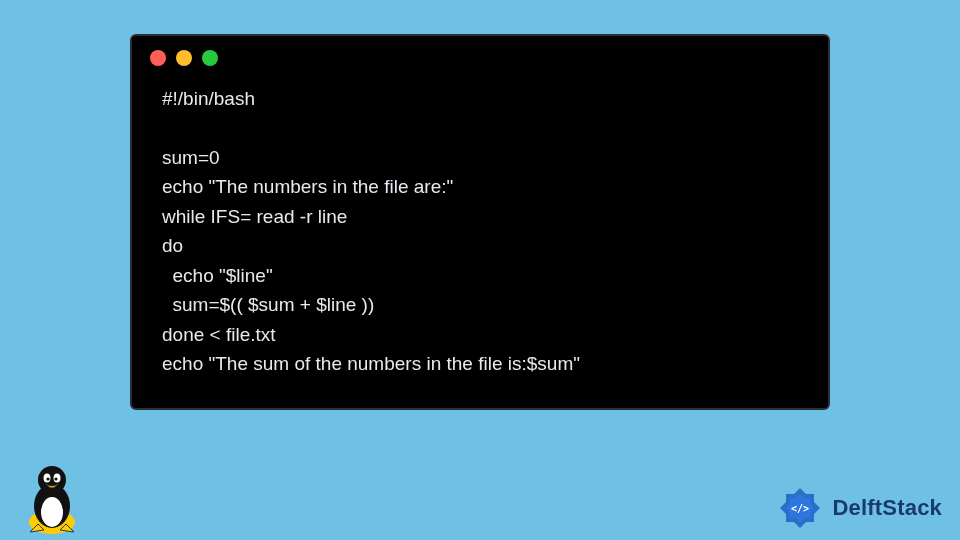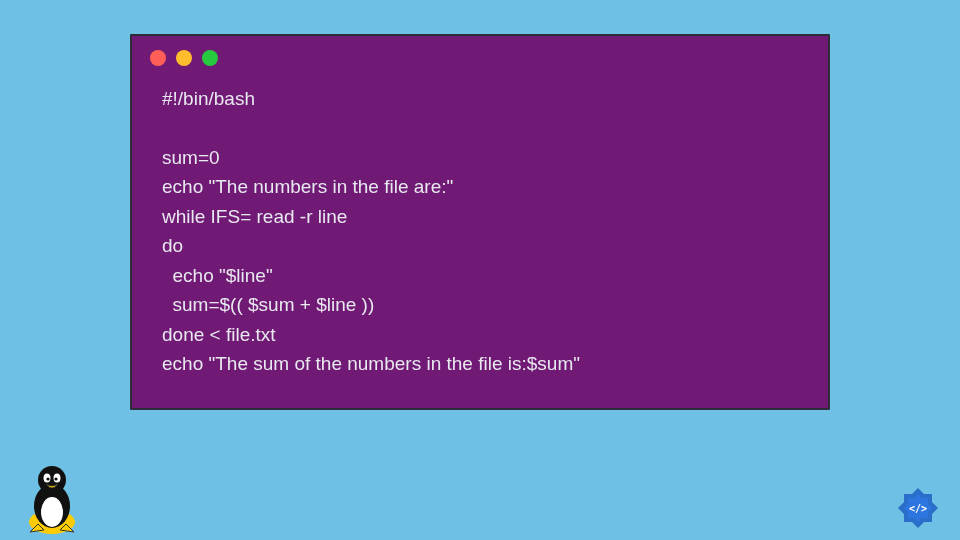--- a/index.html
+++ b/index.html
@@ -9,23 +9,23 @@
     background: #6ec1e4;
     font-family: Arial, Helvetica, sans-serif;
     position: relative;
     overflow: hidden;
   }
   .code-window {
     position: absolute;
     left: 130px;
     top: 34px;
     width: 700px;
-    background: #701a75;
+    background: #000000;
     border: 2px solid #2d2d3a;
-    border-radius: 1px;
+    border-radius: 6px;
     padding-bottom: 20px;
   }
   .titlebar {
     display: flex;
     align-items: center;
     gap: 10px;
     padding: 14px 18px 8px 18px;
   }
   .dot {
     width: 16px;
@@ -108,13 +108,14 @@
 <div class="brand">
   <div class="brand-logo">
     <svg viewBox="0 0 48 48">
       <g transform="translate(24,24)">
         <polygon points="0,-20 6,-14 14,-14 14,-6 20,0 14,6 14,14 6,14 0,20 -6,14 -14,14 -14,6 -20,0 -14,-6 -14,-14 -6,-14" fill="#1f5fc4" opacity="0.85"></polygon>
         <polygon points="0,-14 4,-10 10,-10 10,-4 14,0 10,4 10,10 4,10 0,14 -4,10 -10,10 -10,4 -14,0 -10,-4 -10,-10 -4,-10" fill="#2d76e0"></polygon>
         <text x="0" y="4" text-anchor="middle" font-size="10" font-family="monospace" fill="#fff" font-weight="bold">&lt;/&gt;</text>
       </g>
     </svg>
   </div>
+  <div class="brand-text">DelftStack</div>
 </div>
 
 </body></html>

